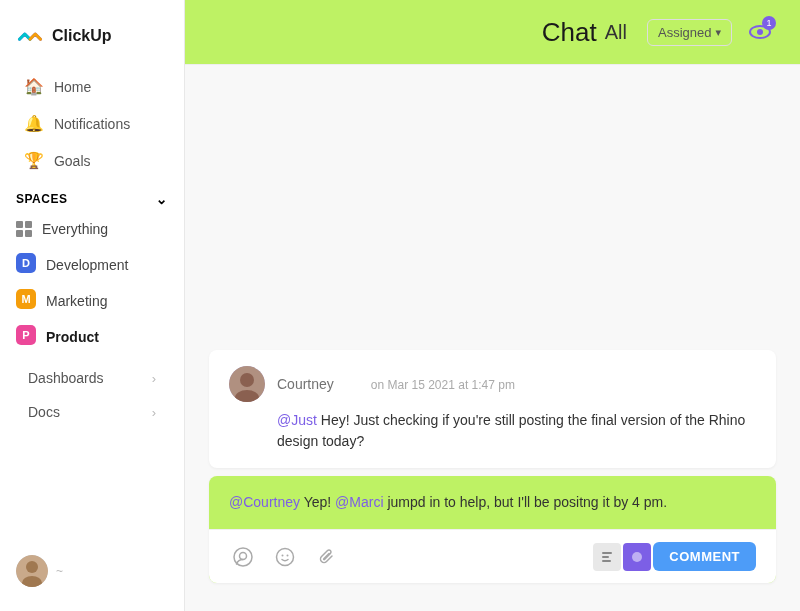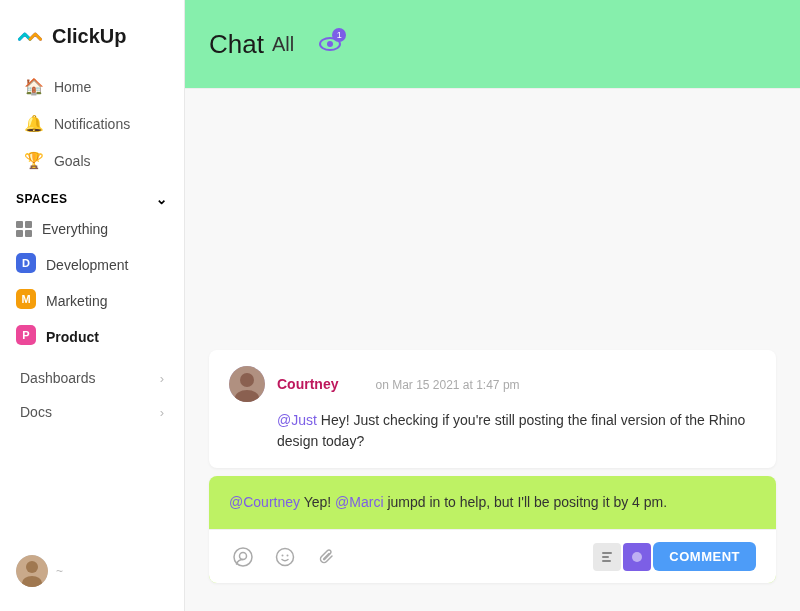--- a/index.html
+++ b/index.html
@@ -15,21 +15,21 @@
       height: 100%;
       padding: 12px 0;
     }
     .logo-area {
       display: flex;
       align-items: center;
       padding: 8px 16px 16px;
       gap: 8px;
     }
     .logo-text {
-      font-size: 20px;
+      font-size: 16px;
       font-weight: 700;
       color: #1a1a1a;
     }
     .nav-item {
       display: flex;
       align-items: center;
       gap: 10px;
       padding: 8px 16px;
       cursor: pointer;
       color: #555;
@@ -90,21 +90,21 @@
     }
 
     .sidebar-bottom-item {
       display: flex;
       align-items: center;
       justify-content: space-between;
       padding: 8px 16px;
       cursor: pointer;
       color: #555;
       font-size: 14px;
-      margin: 1px 4px;
+      margin: 1px 12px;
     }
 
     .avatar-area {
       margin-top: auto;
       padding: 12px 16px;
       display: flex;
       align-items: center;
       gap: 8px;
     }
     .avatar {
@@ -122,25 +122,25 @@
     .main {
       flex: 1;
       display: flex;
       flex-direction: column;
       background: #f8f8f8;
       height: 100%;
     }
 
     
     .header {
-      background: #86efac;
-      padding: 28px 24px;
-      display: flex;
-      align-items: center;
-      justify-content: flex-start;
+      background: #bef264;
+      padding: 16px 24px;
+      display: flex;
+      align-items: center;
+      justify-content: flex-end;
       border-bottom: 1px solid #eee;
     }
     .header-title {
       font-size: 26px;
       font-weight: 400;
       color: #1a1a1a;
     }
     .header-actions {
       display: flex;
       align-items: center;
@@ -222,23 +222,23 @@
       background: #b0a0c0;
       flex-shrink: 0;
       overflow: hidden;
     }
     .msg-meta {
       display: flex;
       align-items: baseline;
       gap: 6px;
     }
     .msg-author {
-      font-weight: 700;
-      font-size: 14px;
-      color: #be185d;
+      font-weight: 400;
+      font-size: 14px;
+      color: #737373;
     }
     .msg-time {
       font-size: 12px;
       color: #aaa;
       margin-left: 31px;
     }
     .msg-body {
       font-size: 14px;
       color: #333;
       line-height: 1.5;
@@ -395,20 +395,24 @@
     <span style="color:#bbb; font-size:12px;">~</span>
   </div>
 </aside>
 
 <main class="main">
 
   <header class="header">
     <h1 class="header-title">Chat</h1>
     <div class="header-actions">
       <button class="filter-btn active">All</button>
+      <button class="assigned-btn">
+        <span>Assigned</span>
+        <span style="font-size:11px;">▾</span>
+      </button>
       <div class="notification-bell">
         <svg width="24" height="24" viewBox="0 0 24 24" fill="none">
           <ellipse cx="12" cy="12" rx="10" ry="6" stroke="#7c5fe6" stroke-width="2"></ellipse>
           <circle cx="12" cy="12" r="3" fill="#7c5fe6"></circle>
         </svg>
         <div class="badge">1</div>
       </div>
     </div>
   </header>
 

